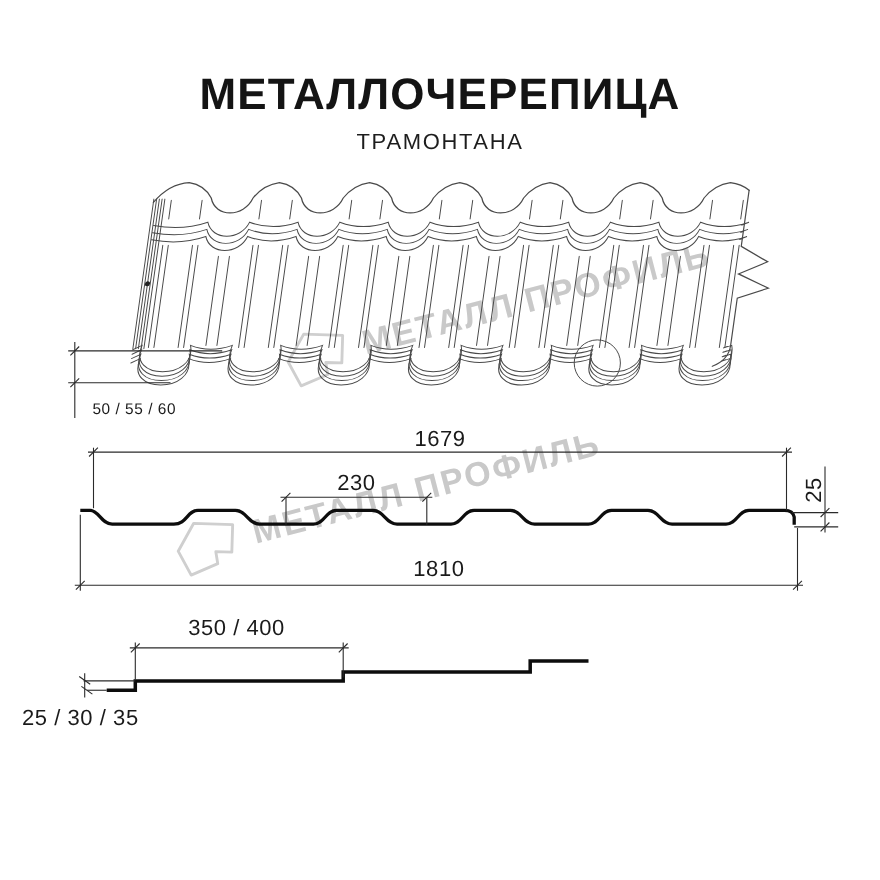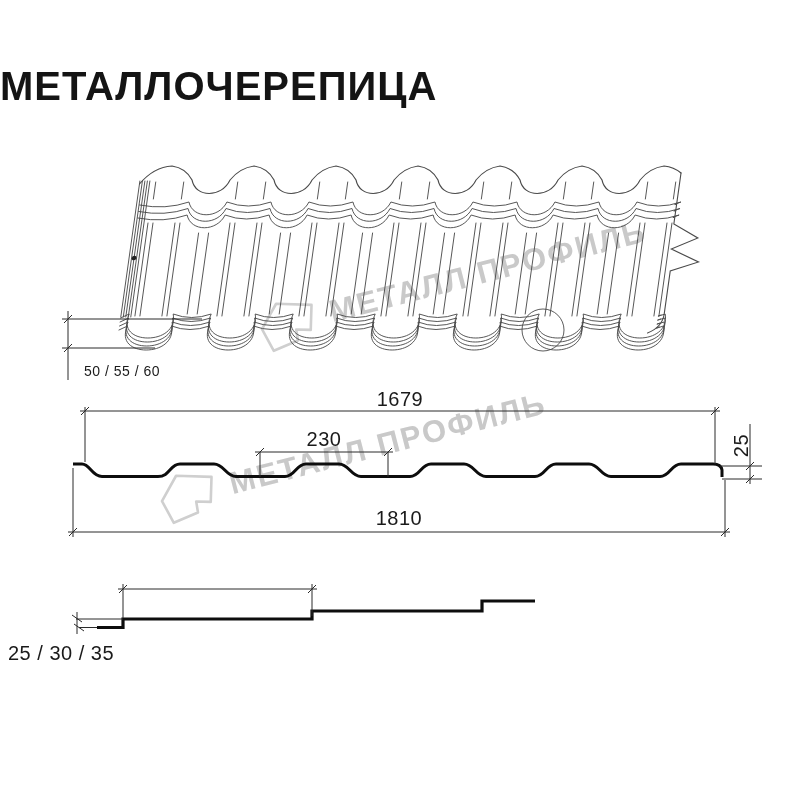--- a/index.html
+++ b/index.html
@@ -1,20 +1,20 @@
 <!DOCTYPE html>
 <html><head>
 <meta charset="utf-8">
 <style>
   html,body{margin:0;padding:0;background:#ffffff;}
   .page{
     position:relative;width:800px;height:800px;background:#ffffff;overflow:hidden;
     font-family:"Liberation Sans",sans-serif;color:#161616;
   }
-  .hdr{position:absolute;left:0;top:64px;width:800px;text-align:left;z-index:3;}
+  .hdr{position:absolute;left:0;top:64px;width:800px;text-align:center;z-index:3;}
   .hdr .title{font-size:40px;font-weight:bold;letter-spacing:1px;color:#141414;}
   .hdr .subtitle{margin-top:9px;font-size:20px;font-weight:400;letter-spacing:1.5px;color:#1d1d1d;}
   .art{position:absolute;left:0;top:0;z-index:2;}
   .dim-label{
     position:absolute;z-index:3;font-size:20px;font-weight:400;color:#1a1a1a;
     white-space:nowrap;letter-spacing:0.5px;
   }
   .dim-label.center{text-align:center;}
   .rot90{transform:rotate(-90deg);transform-origin:center center;}
   .watermark{
@@ -40,20 +40,21 @@
   </div>
   <div class="watermark wm2">
     <svg width="62" height="50" viewBox="0 0 62 50">
       <path d="M4 24 L24 3 L58 13 L51 37 L37 33 L36 44 L10 48 Z" fill="none" stroke="#cfcfcf" stroke-width="2.6" stroke-linejoin="round"></path>
     </svg>
     <span class="wm-text">МЕТАЛЛ ПРОФИЛЬ</span>
   </div>
 
   <div class="hdr">
     <div class="title">МЕТАЛЛОЧЕРЕПИЦА</div>
+    <div class="subtitle">ТРАМОНТАНА</div>
   </div>
 
   <svg class="art" width="800" height="800" viewBox="0 0 800 800">
 
     <g id="sheet-g" transform="translate(142,166) skewX(-8)" stroke="#4a4a4a" stroke-width="0.9" fill="none" stroke-linecap="round">
         <path d="M 0 18 Q 12 1 30 0 Q 44 2 52 14 C 58 32 84 32 90 14 Q 98 2 112 0 Q 126 2 134 14 C 140 32 166 32 172 14 Q 180 2 194 0 Q 208 2 216 14 C 222 32 248 32 254 14 Q 262 2 276 0 Q 290 2 298 14 C 304 32 330 32 336 14 Q 344 2 358 0 Q 372 2 380 14 C 386 32 412 32 418 14 Q 426 2 440 0 Q 454 2 462 14 C 468 32 494 32 500 14 Q 508 2 522 0 Q 532 1 540 7" stroke-width="1.1"></path>
         <path d="M 3 39 Q 30 44 52 36 C 58 53 84 53 90 36 Q 112 44 134 36 C 140 53 166 53 172 36 Q 194 44 216 36 C 222 53 248 53 254 36 Q 276 44 298 36 C 304 53 330 53 336 36 Q 358 44 380 36 C 386 53 412 53 418 36 Q 440 44 462 36 C 468 53 494 53 500 36 Q 522 44 544 36 Q 534 40 540 38"></path>
         <path d="M 3 45.5 Q 30 50.5 52 42.5 C 58 59.5 84 59.5 90 42.5 Q 112 50.5 134 42.5 C 140 59.5 166 59.5 172 42.5 Q 194 50.5 216 42.5 C 222 59.5 248 59.5 254 42.5 Q 276 50.5 298 42.5 C 304 59.5 330 59.5 336 42.5 Q 358 50.5 380 42.5 C 386 59.5 412 59.5 418 42.5 Q 440 50.5 462 42.5 C 468 59.5 494 59.5 500 42.5 Q 522 50.5 544 42.5 Q 534 46.5 540 44.5"></path>
         <path d="M 3 52 Q 30 57 52 49 C 58 66 84 66 90 49 Q 112 57 134 49 C 140 66 166 66 172 49 Q 194 57 216 49 C 222 66 248 66 254 49 Q 276 57 298 49 C 304 66 330 66 336 49 Q 358 57 380 49 C 386 66 412 66 418 49 Q 440 57 462 49 C 468 66 494 66 500 49 Q 522 57 544 49 Q 534 53 540 51"></path>
         <path d="M 14 57 L 14 150"></path>
@@ -188,16 +189,17 @@
       <path d="M72 615 L82 622"></path>
       <path d="M74 624 L84 631"></path>
       <path d="M77 612 L77 634"></path>
     </g>
   </svg>
 
   <div class="dim-label center" style="left:360px;top:388px;width:80px;">1679</div>
   <div class="dim-label center" style="left:284px;top:428px;width:80px;">230</div>
   <div class="dim-label center rot90" style="left:721px;top:434px;width:40px;">25</div>
   <div class="dim-label center" style="left:359px;top:507px;width:80px;">1810</div>
-  <div class="dim-label" style="left:8px;top:642px;">25 / 30 / 35</div>
+  <div class="dim-label center" style="left:140px;top:560px;width:150px;">350 / 400</div>
+  <div class="dim-label" style="left:20px;top:642px;">25 / 30 / 35</div>
   <div class="dim-label" style="left:84px;top:363px;font-size:14px;">50 / 55 / 60</div>
 
 </div>
 
 </body></html>

